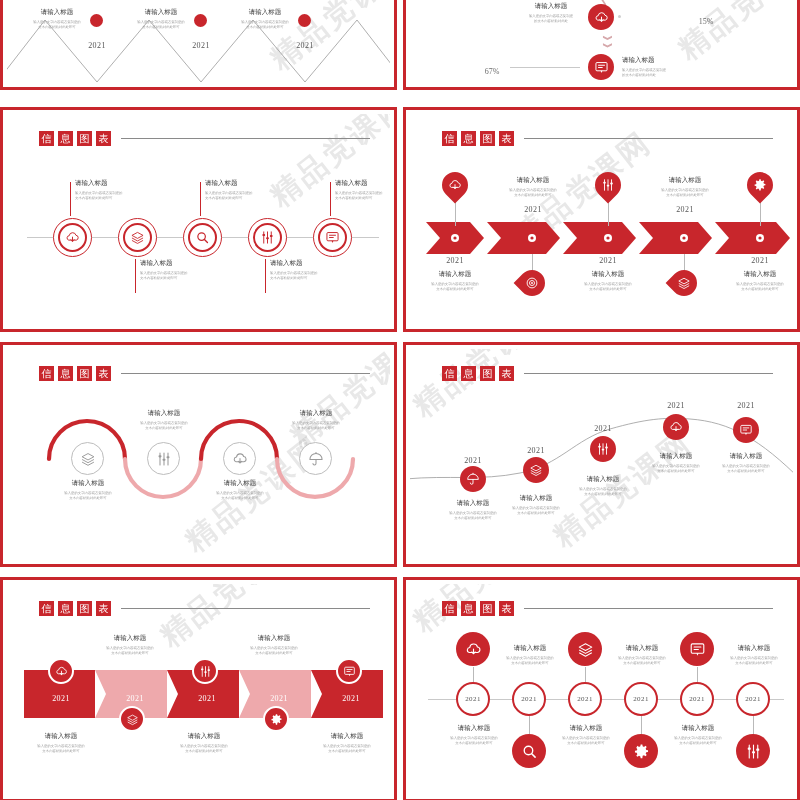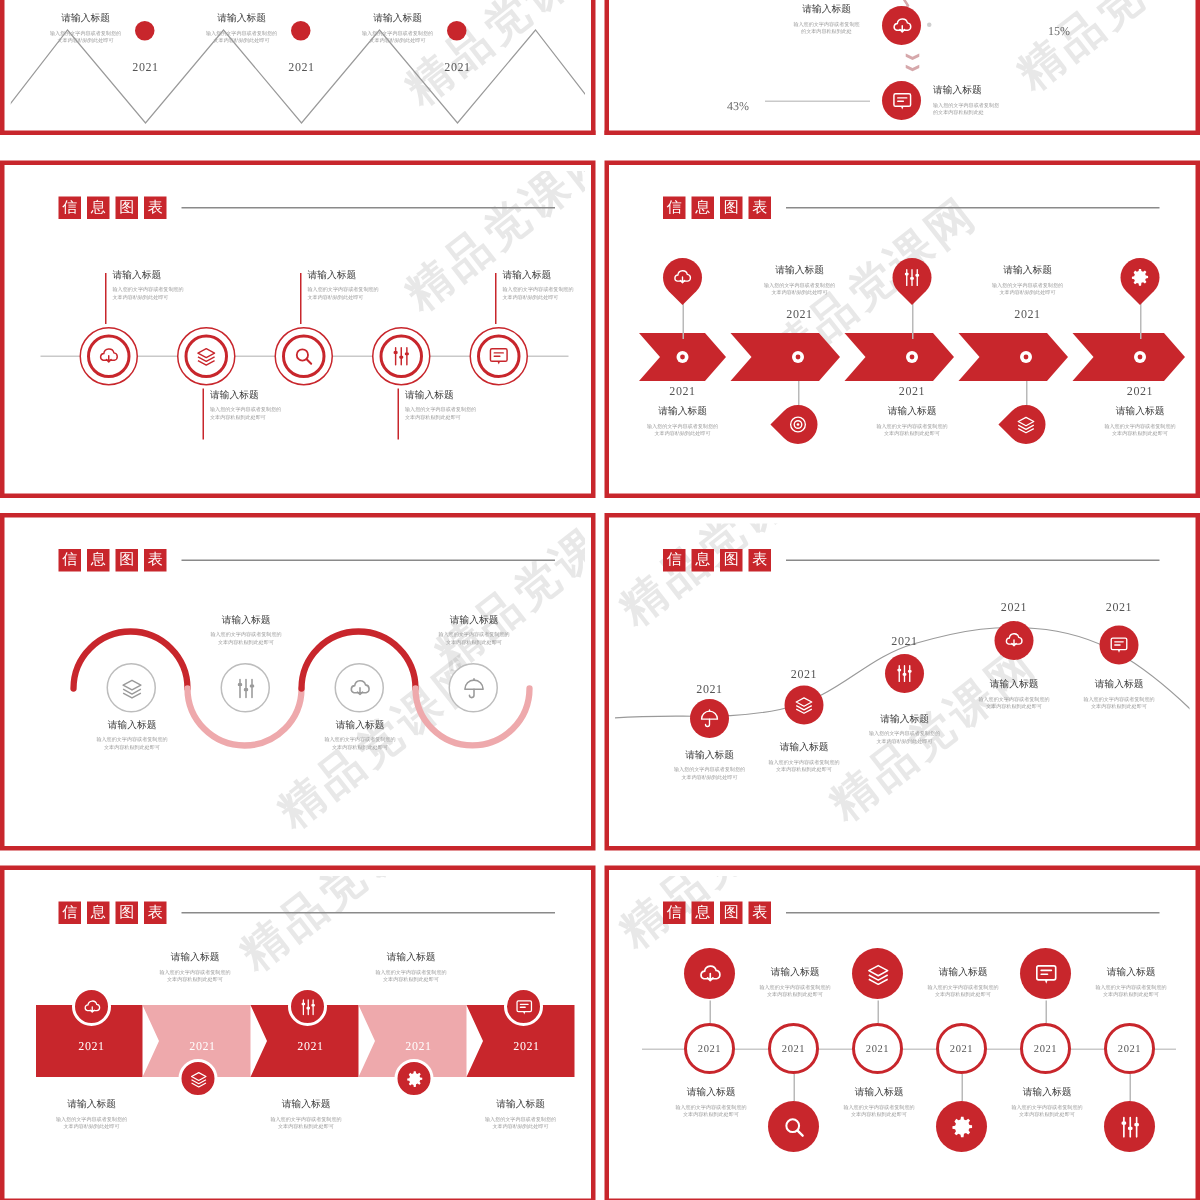--- a/index.html
+++ b/index.html
@@ -160,21 +160,21 @@
       <div class="body-t">的文本内容粘贴到此处</div>
     </div>
     <div class="tblk l" style="left:212px;top:114px;width:74px;">
       <div class="ttl">请输入标题</div>
       <div class="body-t" style="margin-top:3px">输入您的文字内容或者复制您</div>
       <div class="body-t">的文本内容粘贴到此处</div>
     </div>
 
     <div class="hline" style="left:100px;top:125px;width:70px;"></div>
     <div class="tblk" style="left:62px;top:118px;width:40px;">
-      <span class="pct">43%</span></div>
+      <span class="pct">67%</span></div>
     <div class="tblk" style="left:276px;top:68px;width:40px;">
       <span class="pct">15%</span></div>
 
     <div class="dot" style="left:208px;top:73px;width:3px;height:3px;background:#cfcfcf;"></div>
   </div>
 </div>
 
 <div class="slide" style="left:0;top:107px;width:397px;height:225px;">
   <div class="slide-inner">
     <div class="wm" style="left:250px;top:15px;">精品党课网</div>

